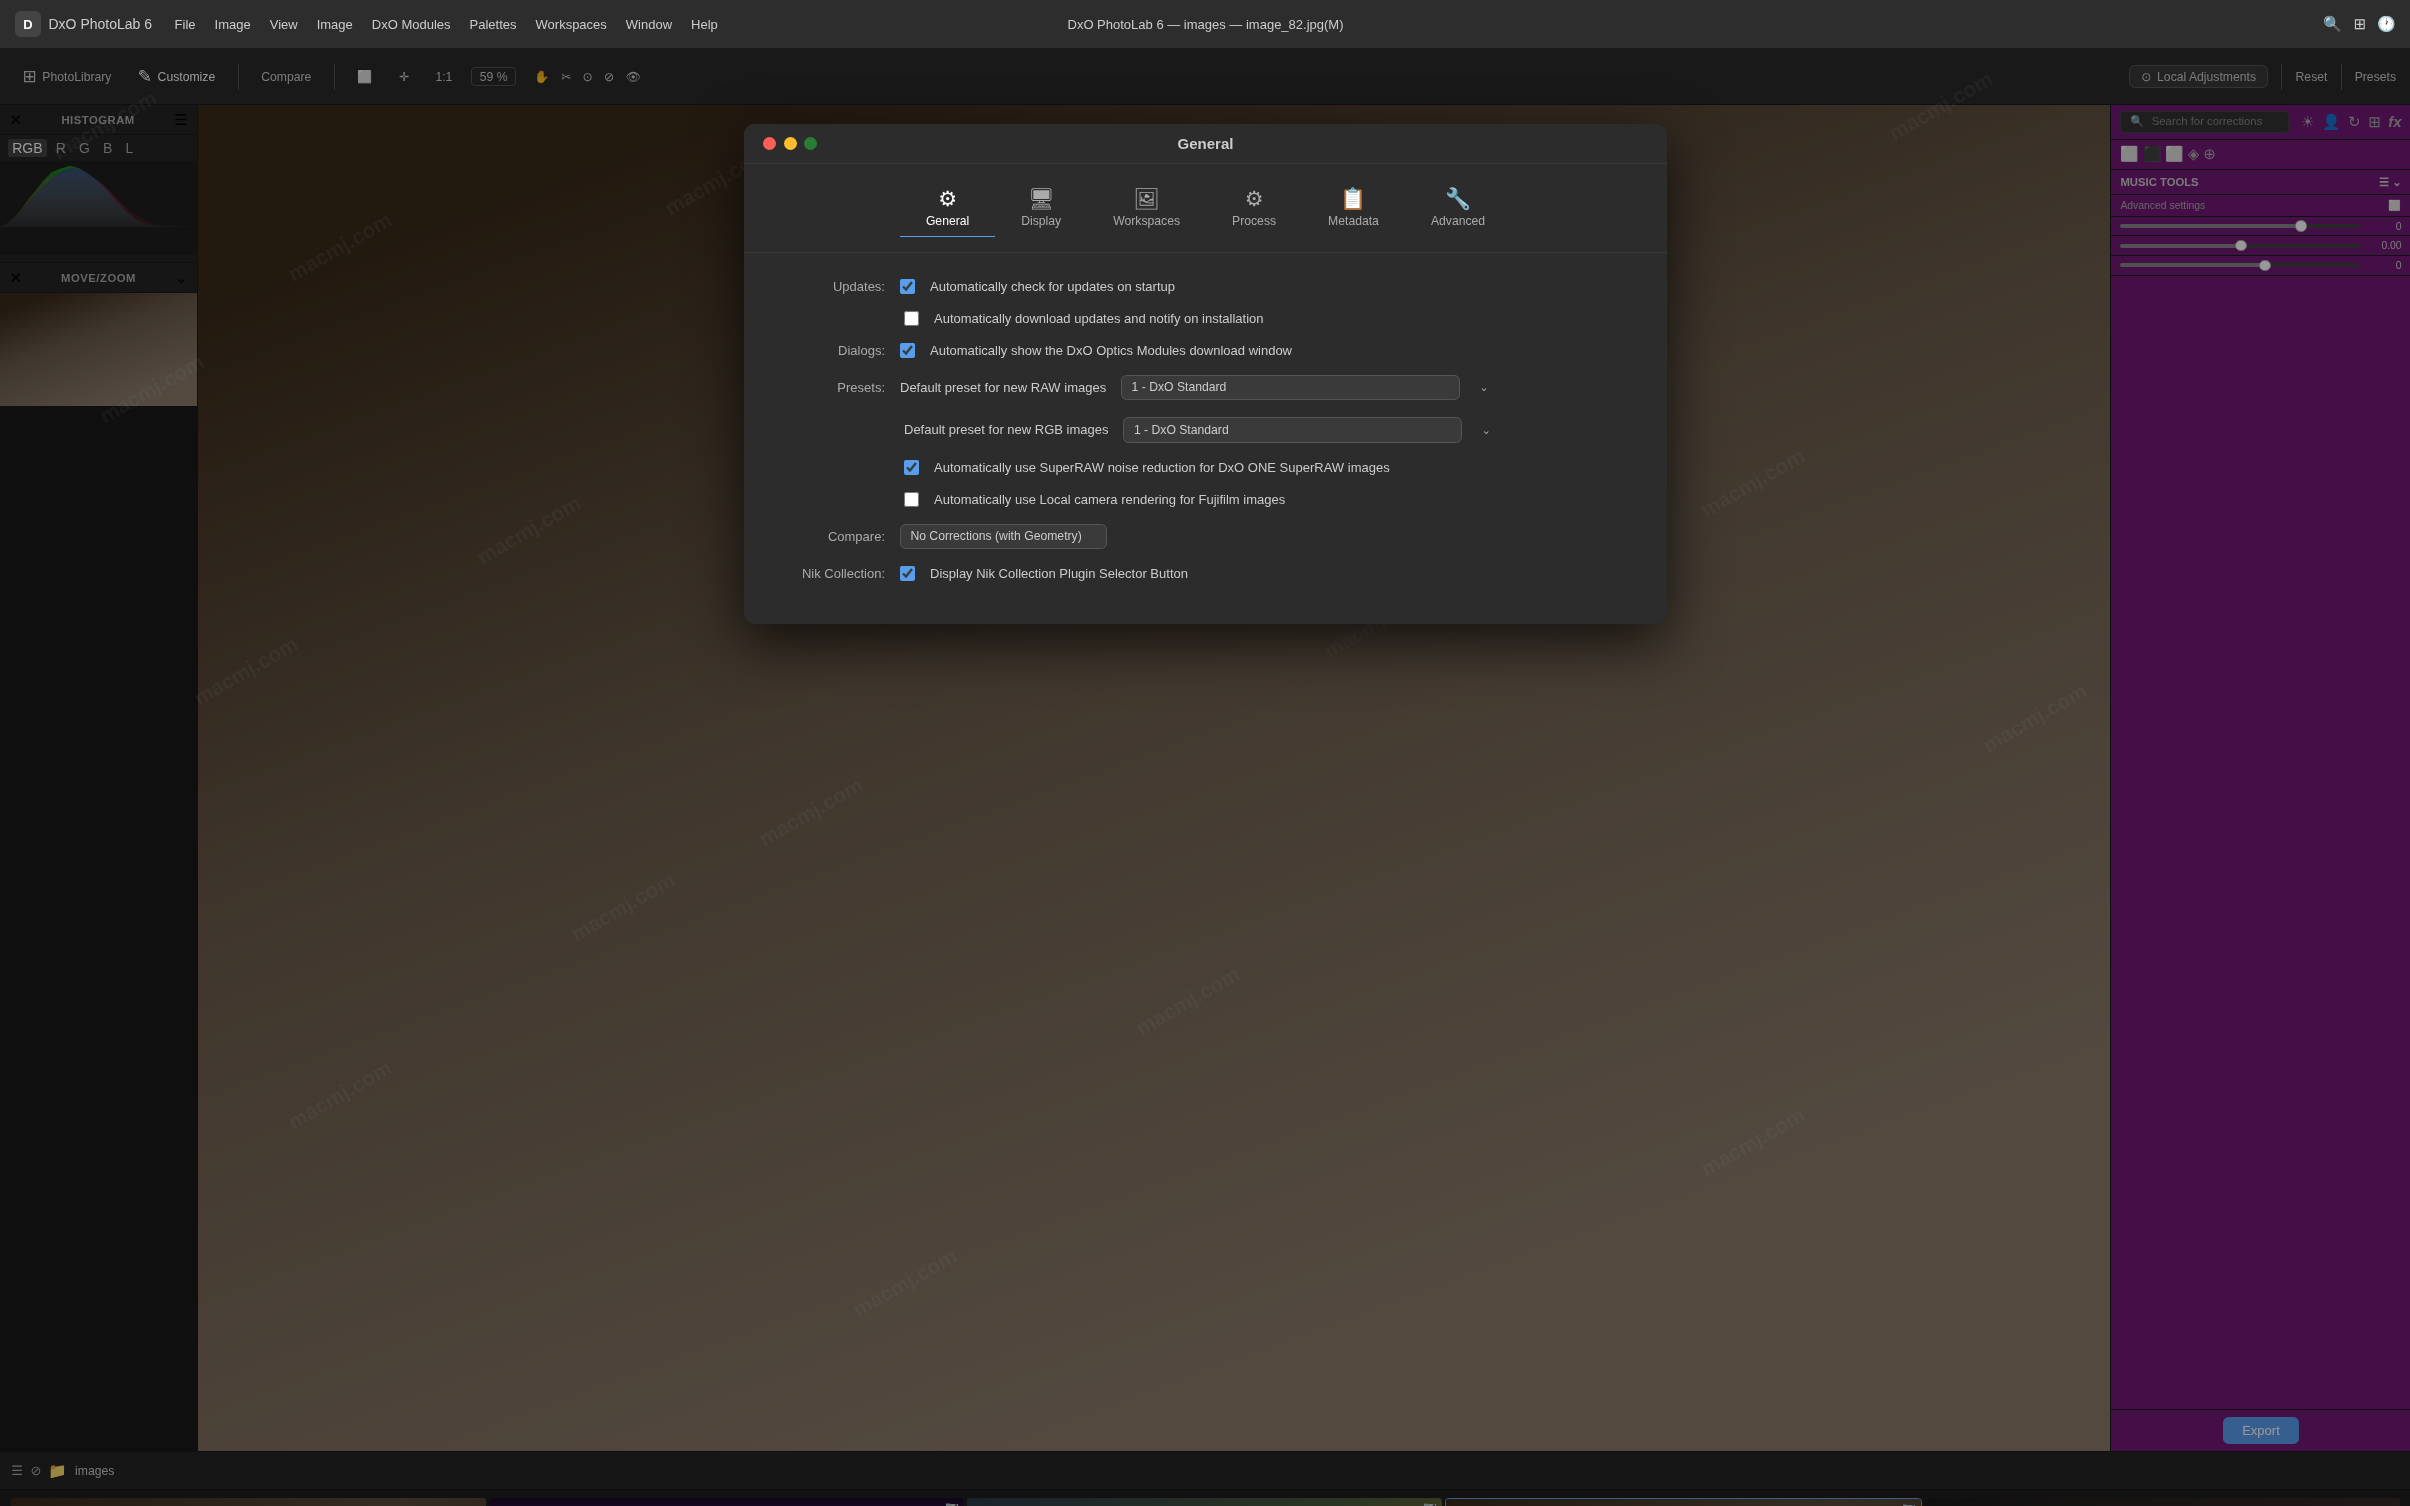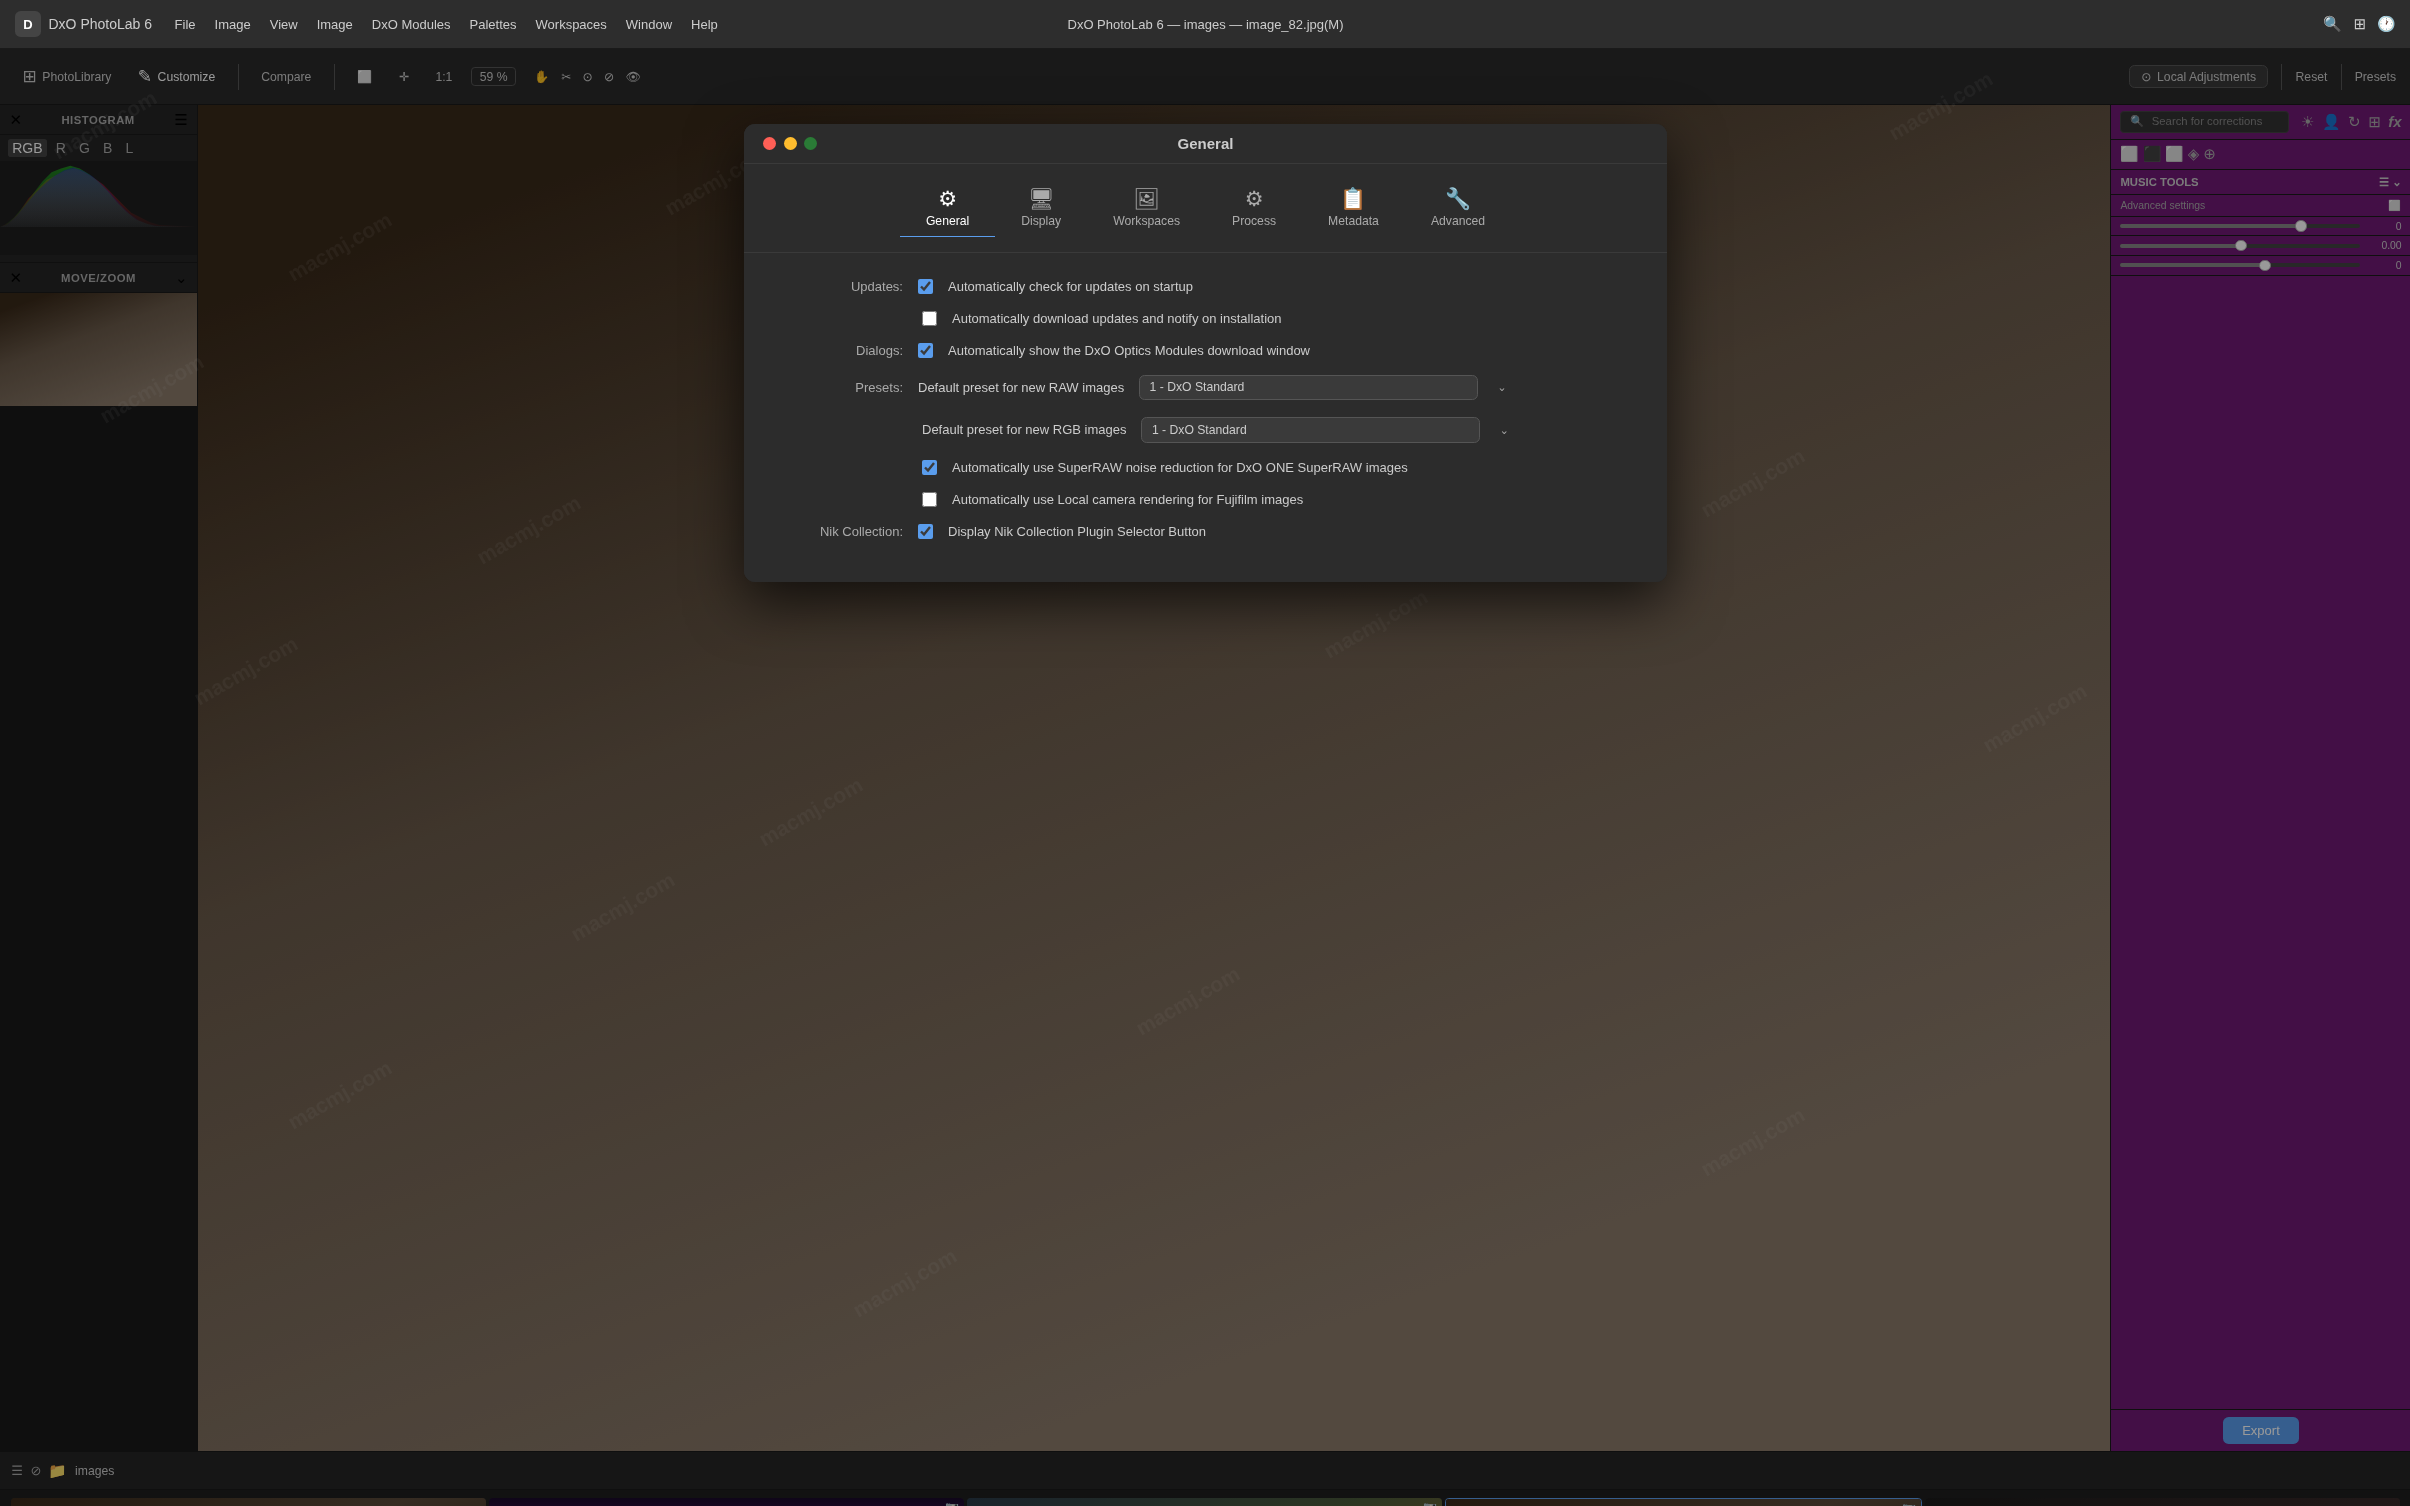--- a/index.html
+++ b/index.html
@@ -321,21 +321,21 @@
     }
     .modal-tab {
       display: flex; flex-direction: column; align-items: center;
       gap: 3.8px; padding: 7.5px 26px;
       color: #aaa; font-size: 12.2px; cursor: pointer;
       border-bottom: 1.9px solid transparent;
     }
     .modal-tab.active { color: #fff; border-bottom: 1.9px solid #5a9ded; }
     .modal-tab-icon { font-size: 21px; }
     .modal-body {
-      padding: 26px 46px;
+      padding: 26px 28px;
       background: #2c2c2c;
     }
     .form-row {
       display: flex; align-items: center;
       margin-bottom: 17px;
       gap: 15px;
     }
     .form-label {
       color: #aaa; font-size: 13px;
       width: 113px; text-align: right;
@@ -679,20 +679,28 @@
       </div>
       <div class="form-row form-indent">
         <input type="checkbox" class="form-checkbox" checked="" style="">
         <span class="form-text">Automatically use SuperRAW noise reduction for DxO ONE SuperRAW images</span>
       </div>
       <div class="form-row form-indent">
         <input type="checkbox" class="form-checkbox" style="">
         <span class="form-text">Automatically use Local camera rendering for Fujifilm images</span>
       </div>
 
+      <div class="form-row" style="margin-top:11.3px;">
+        <span class="form-label">Compare:</span>
+        <div class="compare-select-wrapper">
+          <select class="compare-select">
+            <option>No Corrections (with Geometry)</option>
+          </select>
+        </div>
+      </div>
 
       <div class="form-row" style="margin-top:11.3px;">
         <span class="form-label">Nik Collection:</span>
         <input type="checkbox" class="form-checkbox" checked="" style="">
         <span class="form-text">Display Nik Collection Plugin Selector Button</span>
       </div>
     </div>
   </div>
 </div>
 

